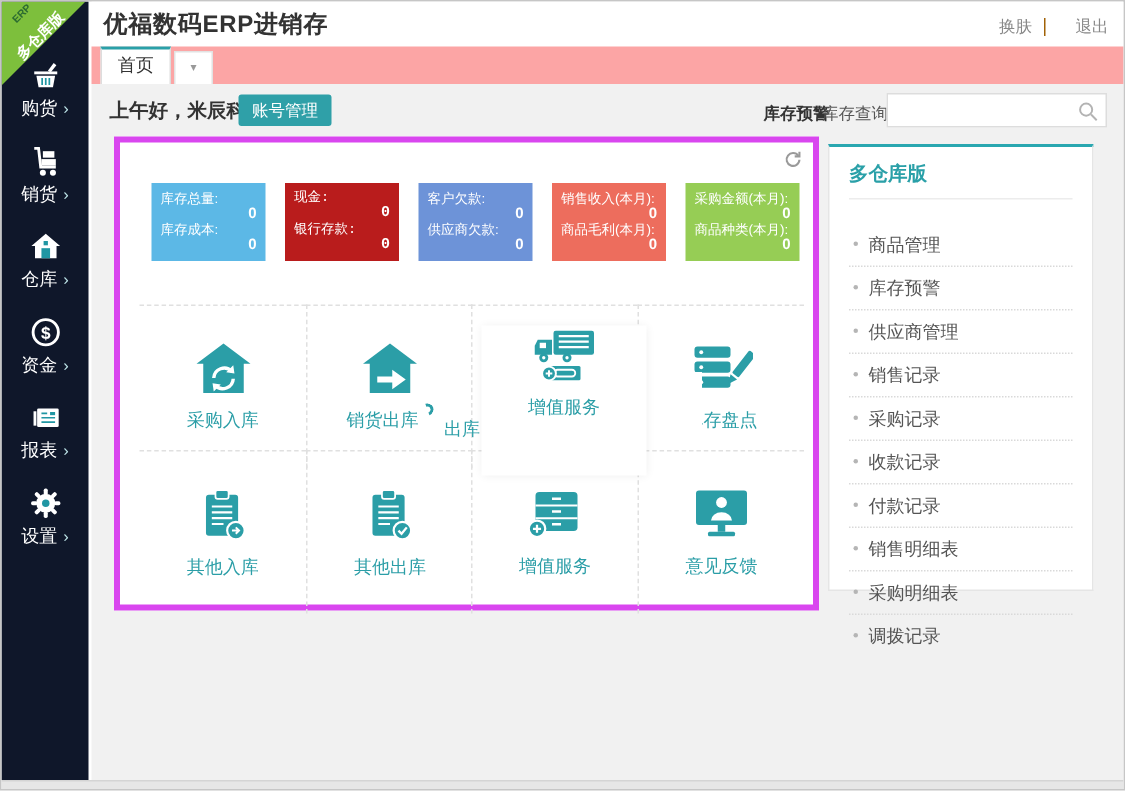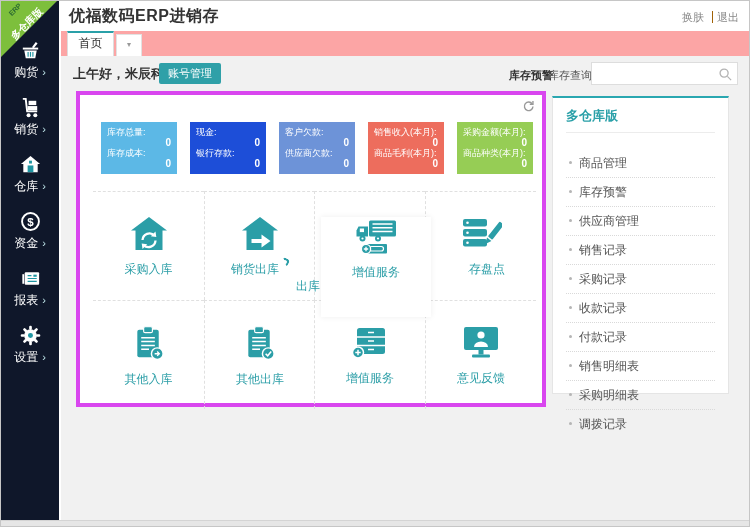--- a/index.html
+++ b/index.html
@@ -20,21 +20,21 @@
   .ribbon-erp { position:absolute; left:-16px; top:5px; width:60px; text-align:center;
                 transform:rotate(-45deg); font-size:7px; font-weight:bold; color:#2c6b31; }
   .ribbon-label { position:absolute; left:-12px; top:16px; width:76px; text-align:center;
                 transform:rotate(-45deg); font-size:10px; font-weight:bold; color:#fff; }
 
   
   .topbar { position:absolute; left:60px; top:0; right:0; height:30px; background:#fff; }
   .app-title { position:absolute; left:8px; top:5px; font-size:16px; font-weight:bold; color:#333; letter-spacing:0.5px; }
   .top-links { position:absolute; right:10px; top:9px; font-size:11px; color:#888; }
   .top-links a { color:#888; text-decoration:none; cursor:pointer; }
-  .link-sep { border-left:1px solid #a16207; margin-left:8px; padding-left:4px;margin-top:39px; }
+  .link-sep { border-left:1px solid #a16207; margin-left:8px; padding-left:20px;margin-top:39px; }
 
   
   .tabbar { position:absolute; left:60px; top:30px; right:0; height:25px; background:#fca5a5; }
   .tab-active { position:absolute; left:6px; top:0; width:47px; height:25px; background:#fff;
                 border:1px solid #ddd; border-top:2px solid #2AA0A8; border-bottom:none;
                 line-height:21px; text-align:center; font-size:12px; color:#333; cursor:pointer; }
   .tab-caret  { position:absolute; left:55px; top:3px; width:26px; height:22px; background:#fff;
                 border:1px solid #e2e2e2; border-bottom:none; line-height:20px; text-align:center;
                 font-size:8px; color:#999; cursor:pointer; }
 
@@ -54,21 +54,21 @@
   .refresh { position:absolute; right:7px; top:5px; width:13px; height:13px; cursor:pointer; }
 
   .stat-cards { position:absolute; left:21px; top:27px; display:flex; gap:13px; }
   .stat-card { width:76px; height:52px; padding:5px 6px; color:#fff; }
   .sc-label { font-size:9px; line-height:11px; white-space:nowrap; }
   .sc-value { font-size:10px; line-height:10px; font-weight:bold; text-align:right; }
 
   .grid { position:absolute; left:13px; top:96px; width:443px; height:218px; }
   .gcell { position:absolute; width:111px; height:109px; text-align:center; cursor:pointer; }
   .c0{left:0;} .c1{left:111px;} .c2{left:221px;} .c3{left:332px; width:111px;}
-  .r0{top:0; border-top:1px dashed #e0e0e0;} .r1{top:109px; border-top:1px dashed #e0e0e0;}
+  .r0{top:12px; border-top:1px dashed #e0e0e0;} .r1{top:109px; border-top:1px dashed #e0e0e0;}
   .c1,.c2,.c3 { border-left:1px dashed #e0e0e0; }
   .gicon { display:block; margin:24px auto 7px; }
   .glabel { font-size:12px; color:#2B9EA7; display:inline-block; }
   .spinner { display:inline-block; width:8px; height:8px; border-radius:50%;
              border:2px solid #2B9EA7; border-left-color:transparent; border-bottom-color:transparent;
              transform:rotate(25deg); position:relative; top:-7px; margin-left:2px; }
   .ghost { position:absolute; left:203px; top:87px; font-size:12px; color:#2B9EA7; z-index:4; }
   .float-card { position:absolute; left:228px; top:26px; width:110px; height:100px; background:#fff;
                 z-index:3; box-shadow:0 0 6px rgba(0,0,0,0.07); text-align:center; cursor:pointer; }
   .float-card .gicon { margin:2px auto 5px; }
@@ -204,21 +204,21 @@
         <path d="M11.8 1.2 v3.4 h-3.4" fill="none" stroke="#9a9a9a" stroke-width="1.5"></path>
       </svg>
 
       <div class="stat-cards">
         <div class="stat-card" style="background: rgb(92, 184, 230);">
           <div class="sc-label">库存总量:</div>
           <div class="sc-value">0</div>
           <div class="sc-label">库存成本:</div>
           <div class="sc-value">0</div>
         </div>
-        <div class="stat-card" style="background: #1d4ed8;">
+        <div class="stat-card" style="background: #b91c1c; font-family: Liberation Mono, monospace;">
           <div class="sc-label">现金:</div>
           <div class="sc-value">0</div>
           <div class="sc-label">银行存款:</div>
           <div class="sc-value">0</div>
         </div>
         <div class="stat-card" style="background: rgb(109, 147, 216);">
           <div class="sc-label">客户欠款:</div>
           <div class="sc-value">0</div>
           <div class="sc-label">供应商欠款:</div>
           <div class="sc-value">0</div>

